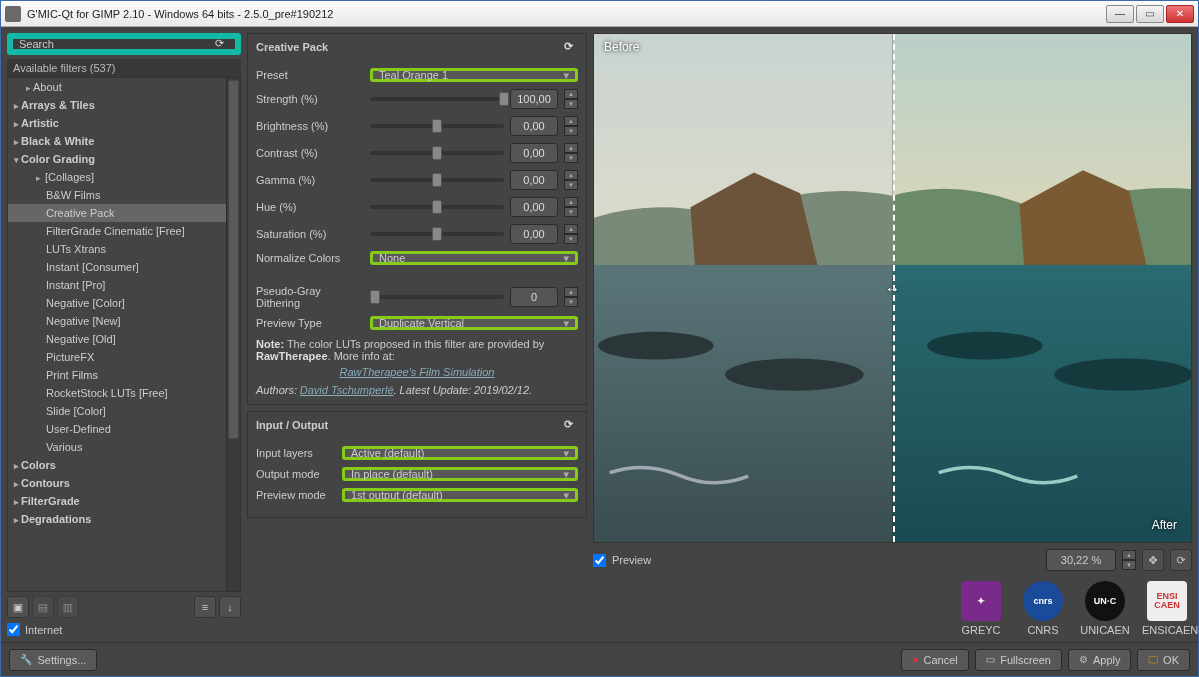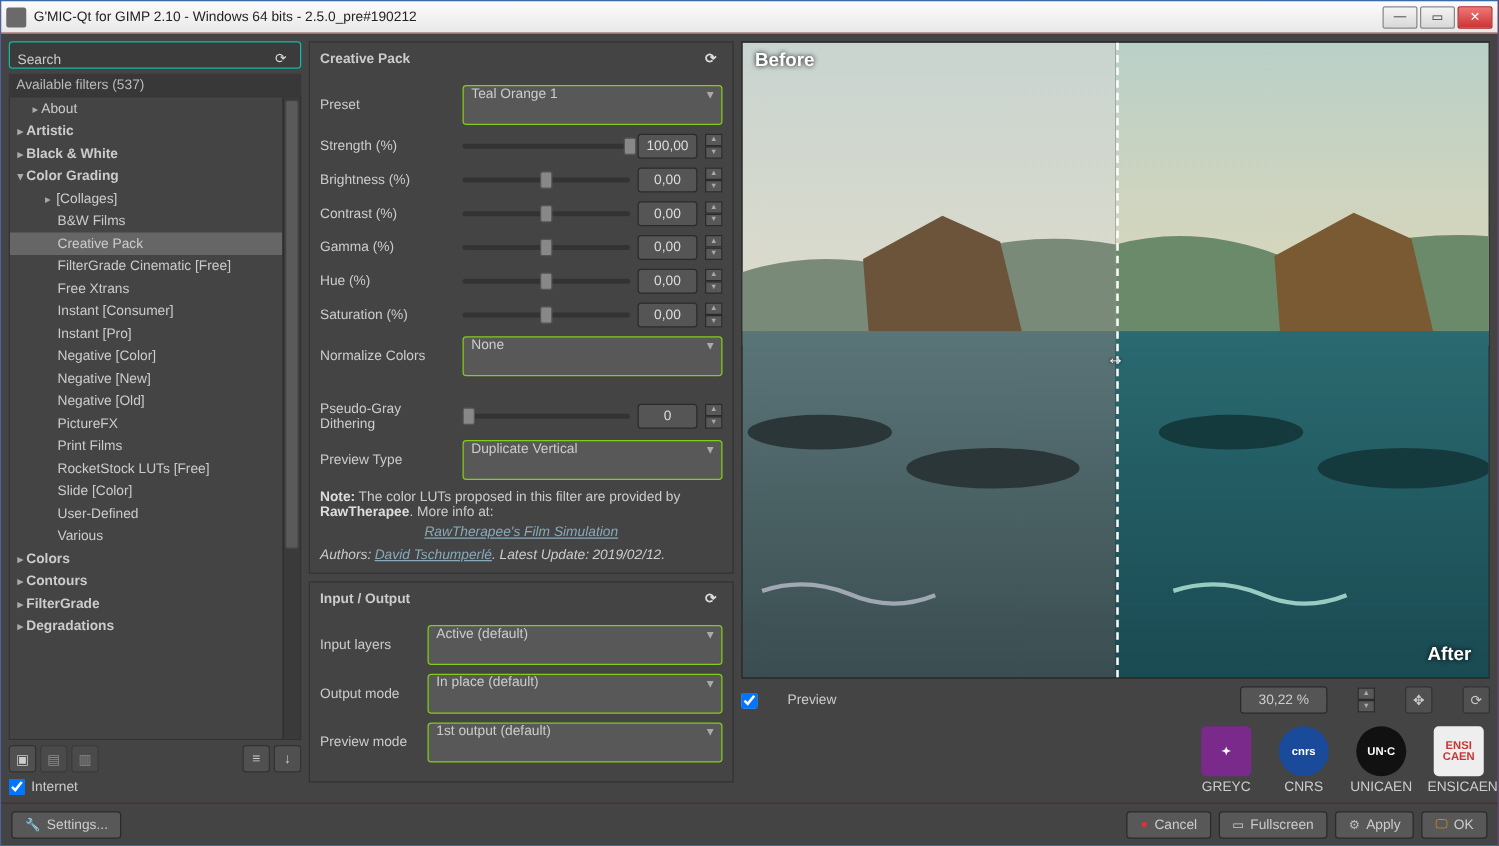--- a/index.html
+++ b/index.html
@@ -1,26 +1,26 @@
 <!DOCTYPE html>
 <html><head>
 <meta charset="utf-8">
 <style>
 *{box-sizing:border-box;margin:0;padding:0;font-family:"Segoe UI",Arial,sans-serif;font-size:11px;color:#ccc}
 body{background:#3a3a3a;width:1199px;height:677px;overflow:hidden}
-.window{width:1199px;height:677px;border:1px solid #3c6aa5;background:#b91c1c;display:flex;flex-direction:column}
+.window{width:1199px;height:677px;border:1px solid #3c6aa5;background:#e5e5e5;display:flex;flex-direction:column}
 .titlebar{height:26px;background:linear-gradient(#fcfcfc,#e8e8e8);display:flex;align-items:center;padding:0 4px;border-bottom:1px solid #aaa}
 .titlebar-icon{width:16px;height:16px;background:#6a6a6a;border-radius:2px;margin-right:6px}
 .titlebar-text{color:#222;flex:1}
 .winbtns{display:flex;gap:2px}
 .winbtn{width:28px;height:18px;border:1px solid #888;background:linear-gradient(#f4f4f4,#d8d8d8);border-radius:2px;display:flex;align-items:center;justify-content:center;color:#333;font-size:10px}
 .winbtn.close{background:linear-gradient(#e77,#c33);color:#fff;border-color:#a22}
 .content{flex:1;display:flex;background:#444;padding:6px;gap:6px}
 .col-left{width:234px;display:flex;flex-direction:column}
-.search{height:22px;background:#3b3b3b;border:1px solid #14b8a6;border-radius:3px;padding:0 6px;color:#888;margin-bottom:4px;display:flex;align-items:flex-end;justify-content:space-between}
+.search{height:22px;background:#3b3b3b;border:6px solid #14b8a6;border-radius:3px;padding:0 6px;color:#888;margin-bottom:4px;display:flex;align-items:center;justify-content:space-between}
 .refresh-icn{width:14px;height:14px;display:inline-block;color:#ddd}
 .tree-header{background:#383838;padding:3px 6px;color:#bbb}
 .tree{flex:1;background:#444;border:1px solid #333;overflow:auto}
 .tree-item{padding:3px 6px 3px 18px;cursor:default;white-space:nowrap}
 .tree-item.cat{font-weight:bold;padding-left:6px}
 .tree-item.cat::before{content:"▸ ";color:#aaa;font-size:9px}
 .tree-item.cat.open::before{content:"▾ "}
 .tree-item.sub{padding-left:38px}
 .tree-item.sub.sel{background:#666}
 .tree-item.sub.italic{padding-left:28px}
@@ -31,40 +31,40 @@
 .tb-btn{width:22px;height:22px;background:#505050;border:1px solid #333;border-radius:3px;display:flex;align-items:center;justify-content:center;color:#ccc;font-size:11px}
 .tb-spacer{flex:1}
 .chk{display:flex;align-items:center;gap:5px;margin-top:5px}
 .chk input{width:13px;height:13px}
 .col-mid{width:340px;display:flex;flex-direction:column;gap:6px}
 .panel{background:#444;border:1px solid #333}
 .panel-head{display:flex;justify-content:space-between;align-items:center;padding:6px 8px;font-weight:bold;color:#ddd}
 .panel-body{padding:8px}
 .row{display:flex;align-items:center;margin-bottom:7px;gap:6px}
 .row-label{width:108px;color:#ccc}
-.dropdown{flex:1;height:32px;background:#585858;border:1px solid #84cc16;border-radius:3px;padding:0 6px;display:flex;align-items:flex-start;justify-content:space-between;color:#ddd}
+.dropdown{flex:1;height:14px;background:#585858;border:3px solid #84cc16;border-radius:3px;padding:0 6px;display:flex;align-items:center;justify-content:space-between;color:#ddd}
 .dropdown::after{content:"▾";color:#aaa;margin-left:6px}
 .slider-track{flex:1;height:4px;background:#333;border-radius:2px;position:relative}
 .slider-thumb{position:absolute;top:-5px;width:10px;height:14px;background:#888;border:1px solid #555;border-radius:2px}
 .num{width:48px;height:20px;background:#555;border:1px solid #2a2a2a;border-radius:3px;text-align:center;line-height:18px;color:#ddd}
 .spinner{width:14px;height:20px;display:flex;flex-direction:column}
 .spinner div{flex:1;background:#585858;border:1px solid #2a2a2a;font-size:6px;text-align:center;color:#aaa;line-height:8px}
 .note{font-size:10px;color:#999;margin:8px 0 4px}
 .note b{color:#ddd}
 .link{color:#8ab;text-decoration:underline;font-style:italic}
 .authors{font-size:10px;color:#999;font-style:italic;margin-top:6px}
 .col-right{flex:1;display:flex;flex-direction:column}
 .preview{flex:1;background:#222;border:1px solid #333;position:relative;overflow:hidden}
 .preview svg{width:100%;height:100%;display:block}
-.prev-label{position:absolute;font-size:15px;color:#fff;text-shadow:0 0 4px #000;font-weight:700}
+.prev-label{position:absolute;font-size:12px;color:#fff;text-shadow:0 0 4px #000;font-weight:400}
 .prev-before{top:6px;left:10px}
 .prev-after{bottom:10px;right:14px}
 .divider{position:absolute;top:0;bottom:0;left:50%;width:0;border-left:2px dashed #fff}
 .divider-handle{position:absolute;top:50%;left:50%;transform:translate(-50%,-50%);width:20px;height:20px;color:#fff;font-size:15px;text-align:center;text-shadow:0 0 3px #000}
-.prev-ctrl{display:flex;align-items:center;gap:24px;margin-top:6px}
+.prev-ctrl{display:flex;align-items:center;gap:6px;margin-top:6px}
 .prev-ctrl .spacer{flex:1}
 .zoom{width:70px;height:22px;background:#555;border:1px solid #2a2a2a;border-radius:3px;text-align:center;line-height:20px}
 .logos{display:flex;gap:12px;margin-top:10px;justify-content:flex-end}
 .logo{width:50px;text-align:center;color:#ccc;font-size:9px}
 .logo .ic{width:40px;height:40px;border-radius:20px;margin:0 auto 3px;background:#222;color:#fff;display:flex;align-items:center;justify-content:center;font-size:9px;font-weight:bold}
 .logo.greyc .ic{background:#7a2a8a;border-radius:4px}
 .logo.cnrs .ic{background:#1a4a9a}
 .logo.uni .ic{background:#111}
 .logo.ensi .ic{background:#eee;color:#c33;border-radius:4px}
 .footer{height:34px;background:#444;border-top:1px solid #333;display:flex;align-items:center;padding:0 8px;gap:6px}
@@ -95,28 +95,29 @@
 
   <div class="col-left">
    <div class="search">
     <span>Search</span>
     <span class="refresh-icn">⟳</span>
    </div>
    <div class="tree-header">Available filters (537)</div>
    <div style="flex:1;display:flex;border:1px solid #333">
     <div class="tree" style="border:none;flex:1">
      <div class="tree-item about">About</div>
+     <div class="tree-item cat">Arrays &amp; Tiles</div>
      <div class="tree-item cat">Artistic</div>
      <div class="tree-item cat">Black &amp; White</div>
      <div class="tree-item cat open">Color Grading</div>
      <div class="tree-item sub italic">[Collages]</div>
      <div class="tree-item sub">B&amp;W Films</div>
      <div class="tree-item sub sel">Creative Pack</div>
      <div class="tree-item sub">FilterGrade Cinematic [Free]</div>
-     <div class="tree-item sub">Free Xtrans</div>
+     <div class="tree-item sub">LUTs Xtrans</div>
      <div class="tree-item sub">Instant [Consumer]</div>
      <div class="tree-item sub">Instant [Pro]</div>
      <div class="tree-item sub">Negative [Color]</div>
      <div class="tree-item sub">Negative [New]</div>
      <div class="tree-item sub">Negative [Old]</div>
      <div class="tree-item sub">PictureFX</div>
      <div class="tree-item sub">Print Films</div>
      <div class="tree-item sub">RocketStock LUTs [Free]</div>
      <div class="tree-item sub">Slide [Color]</div>
      <div class="tree-item sub">User-Defined</div>

